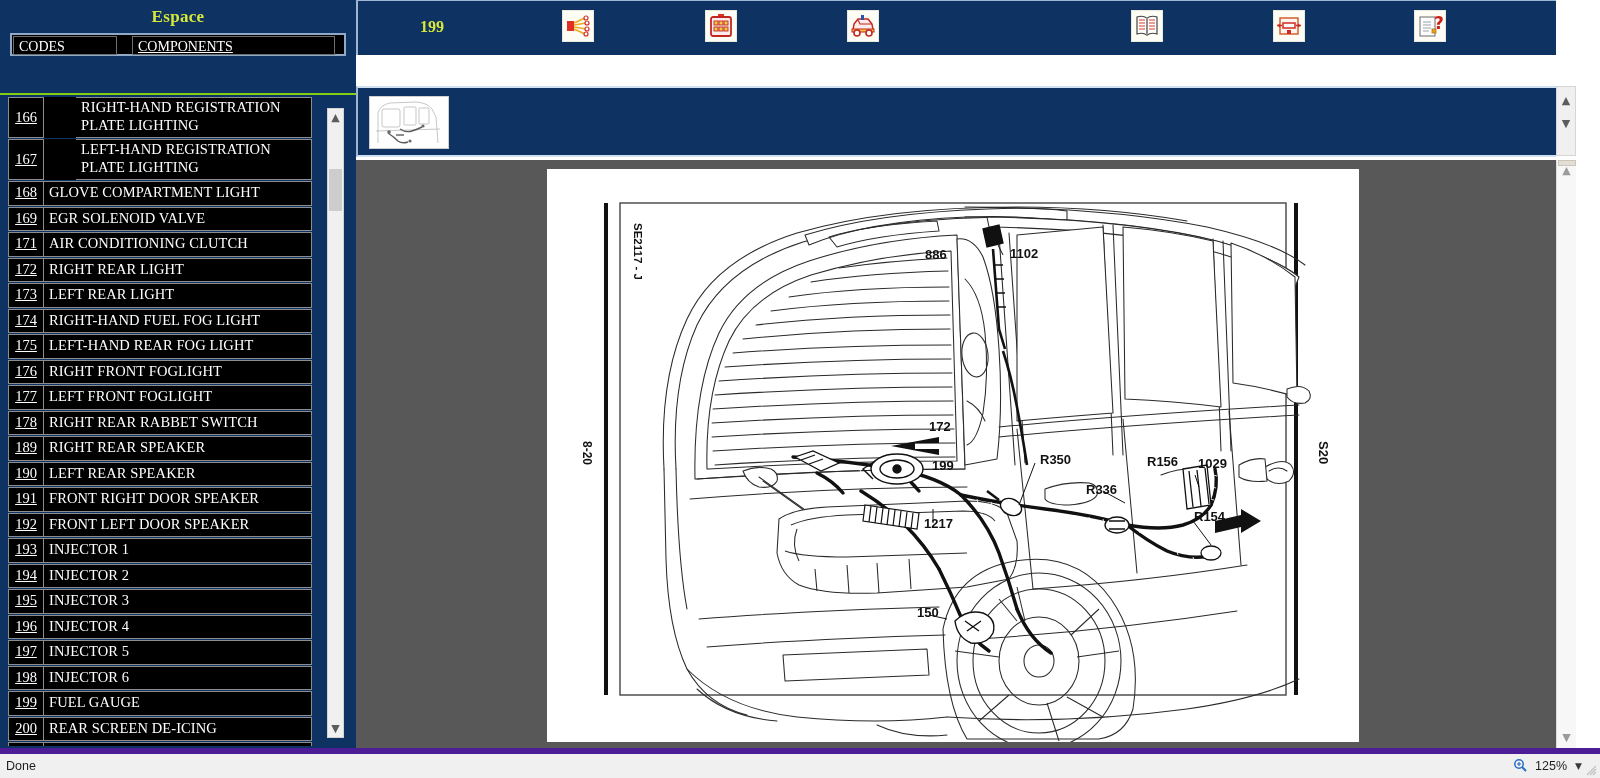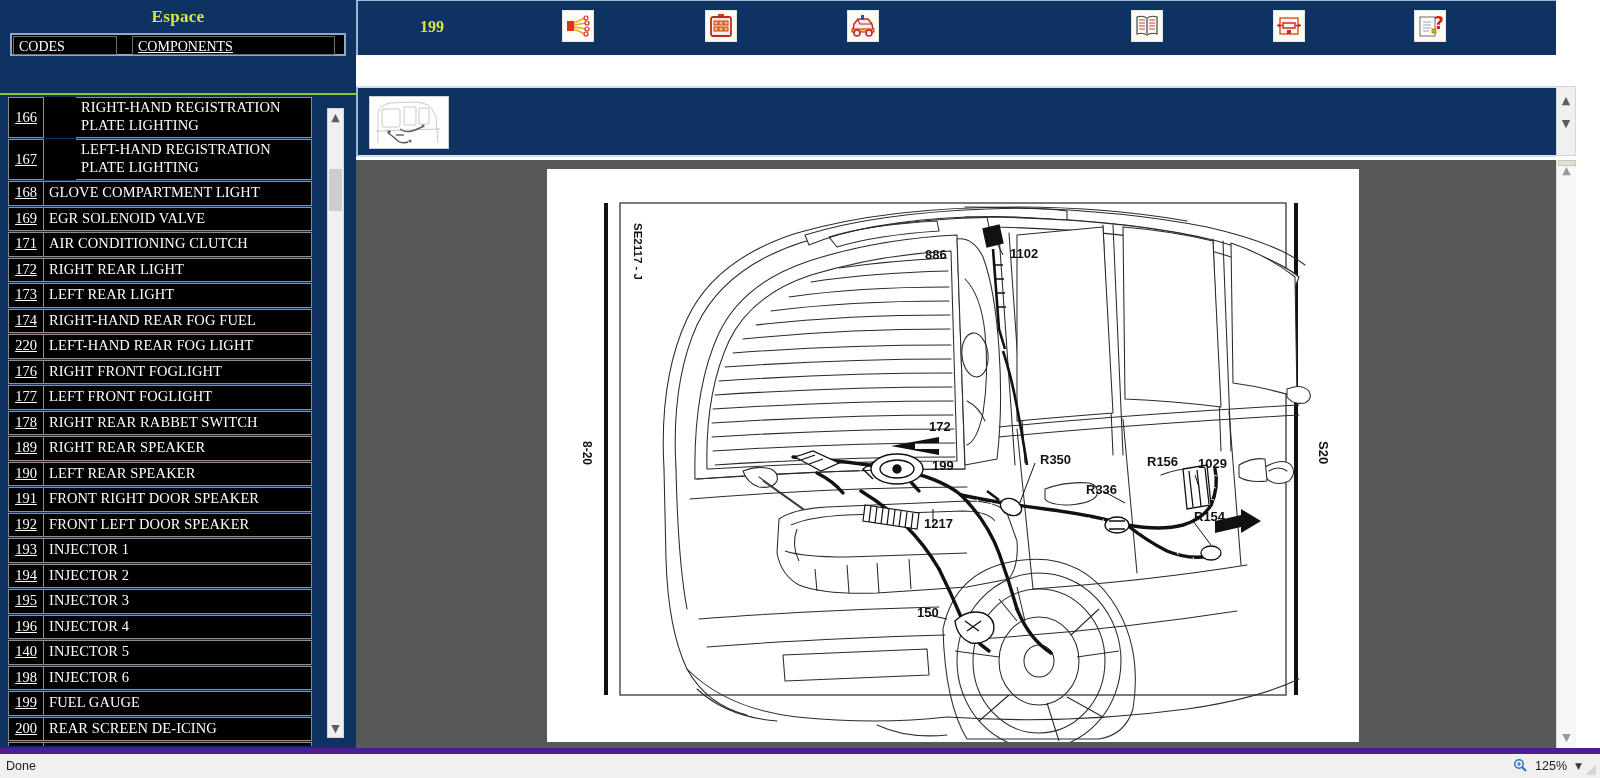--- a/index.html
+++ b/index.html
@@ -340,25 +340,25 @@
           <div class="row">
             <div class="cell-code">
               <span>173</span>
             </div>
             <div class="cell-label">LEFT REAR LIGHT</div>
           </div>
           <div class="row">
             <div class="cell-code">
               <span>174</span>
             </div>
-            <div class="cell-label">RIGHT-HAND REAR FOG FUEL</div>
-          </div>
-          <div class="row">
-            <div class="cell-code">
-              <span>220</span>
+            <div class="cell-label">RIGHT-HAND FUEL FOG LIGHT</div>
+          </div>
+          <div class="row">
+            <div class="cell-code">
+              <span>175</span>
             </div>
             <div class="cell-label">LEFT-HAND REAR FOG LIGHT</div>
           </div>
           <div class="row">
             <div class="cell-code">
               <span>176</span>
             </div>
             <div class="cell-label">RIGHT FRONT FOGLIGHT</div>
           </div>
           <div class="row">
@@ -416,21 +416,21 @@
             <div class="cell-label">INJECTOR 3</div>
           </div>
           <div class="row">
             <div class="cell-code">
               <span>196</span>
             </div>
             <div class="cell-label">INJECTOR 4</div>
           </div>
           <div class="row">
             <div class="cell-code">
-              <span>140</span>
+              <span>197</span>
             </div>
             <div class="cell-label">INJECTOR 5</div>
           </div>
           <div class="row">
             <div class="cell-code">
               <span>198</span>
             </div>
             <div class="cell-label">INJECTOR 6</div>
           </div>
           <div class="row">

